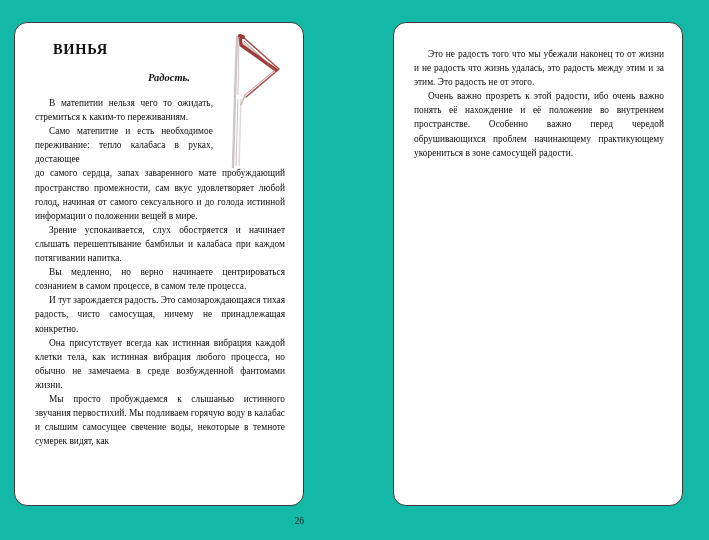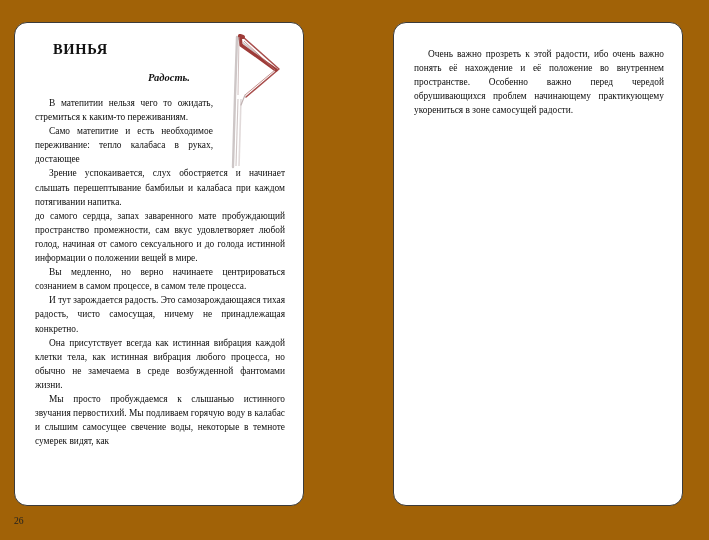--- a/index.html
+++ b/index.html
@@ -11,21 +11,21 @@
     height: 540px;
     background: #ffffff;
     font-family: "Liberation Serif", serif;
     overflow: hidden;
     position: relative;
   }
 
   .spread {
     position: absolute;
     inset: 0;
-    background: #a16207;
+    background: #14b8a6;
   }
 
   .page {
     position: absolute;
     background: #ffffff;
     border: 1px solid #3b3b3b;
     border-radius: 13px;
     box-sizing: border-box;
     overflow: hidden;
   }
@@ -122,21 +122,21 @@
     bottom: 2px;
     left: 0;
     right: 0;
     text-align: center;
     font-family: "Liberation Serif", serif;
     font-size: 9.6px;
     color: #222222;
   }
   .folio-left  { left: 14px;  width: 290px; bottom: 14px; }
   .folio-right { left: 393px; width: 290px; bottom: 14px; }
-  .folio-abs { position: absolute; text-align: left; }
+  .folio-abs { position: absolute; text-align: right; }
 
   .watermark {
     position: absolute;
     right: 6px;
     bottom: 8px;
     width: 96px;
     height: 30px;
     opacity: 0.5;
     pointer-events: none;
   }
@@ -174,34 +174,35 @@
 
       <div class="chapter-title">ВИНЬЯ</div>
       <div class="chapter-subtitle">Радость.</div>
 
       <div class="body-text col-narrow">
         <p>В матепитии нельзя чего то ожидать, стремиться к каким-то переживаниям.</p>
         <p>Само матепитие и есть не­обходимое переживание: тепло калабаса в руках, достающее</p>
       </div>
 
       <div class="body-text col-full">
+        <p style="text-indent:0">до самого сердца, запах заваренного мате пробуждающий пространство промежности, сам вкус удовлетворяет любой голод, начиная от самого сексуального и до голода истинной информации о положении вещей в мире.</p>
         <p>Зрение успокаивается, слух обостряется и начинает слышать перешептывание бамбильи и калабаса при каждом потягивании напитка.</p>
-        <p style="text-indent:0">до самого сердца, запах заваренного мате пробуждающий пространство промежности, сам вкус удовлетворяет любой голод, начиная от самого сексуального и до голода истинной информации о положении вещей в мире.</p>
         <p>Вы медленно, но верно начинаете центрироваться сознанием в самом процессе, в самом теле процесса.</p>
         <p>И тут зарождается радость. Это самозарождающаяся тихая радость, чисто самосущая, ничему не принадлежащая конкретно.</p>
         <p>Она присутствует всегда как истинная вибрация каждой клетки тела, как истинная вибрация любого процесса, но обычно не замечаема в среде возбужденной фантомами жизни.</p>
         <p>Мы просто пробуждаемся к слышанью истинного звучания первостихий. Мы подливаем горячую воду в калабас и слышим самосущее свечение воды, некоторые в темноте сумерек видят, как</p>
       </div>
 
     </div>
   </div>
 
   <div class="page page-right">
     <div class="page-inner">
       <div class="body-text col-right-page">
+        <p>Это не радость того что мы убежали наконец то от жизни и не радость что жизнь удалась, это радость между этим и за этим. Это радость не от этого.</p>
         <p>Очень важно прозреть к этой радости, ибо очень важно понять её нахождение и её положение во внутреннем пространстве. Особенно важно перед чередой обрушивающихся проблем начинающему практикующему укорениться в зоне самосущей радости.</p>
       </div>
     </div>
   </div>
 
   <div class="folio folio-abs folio-left">26</div>
 
 
 </div>
 

